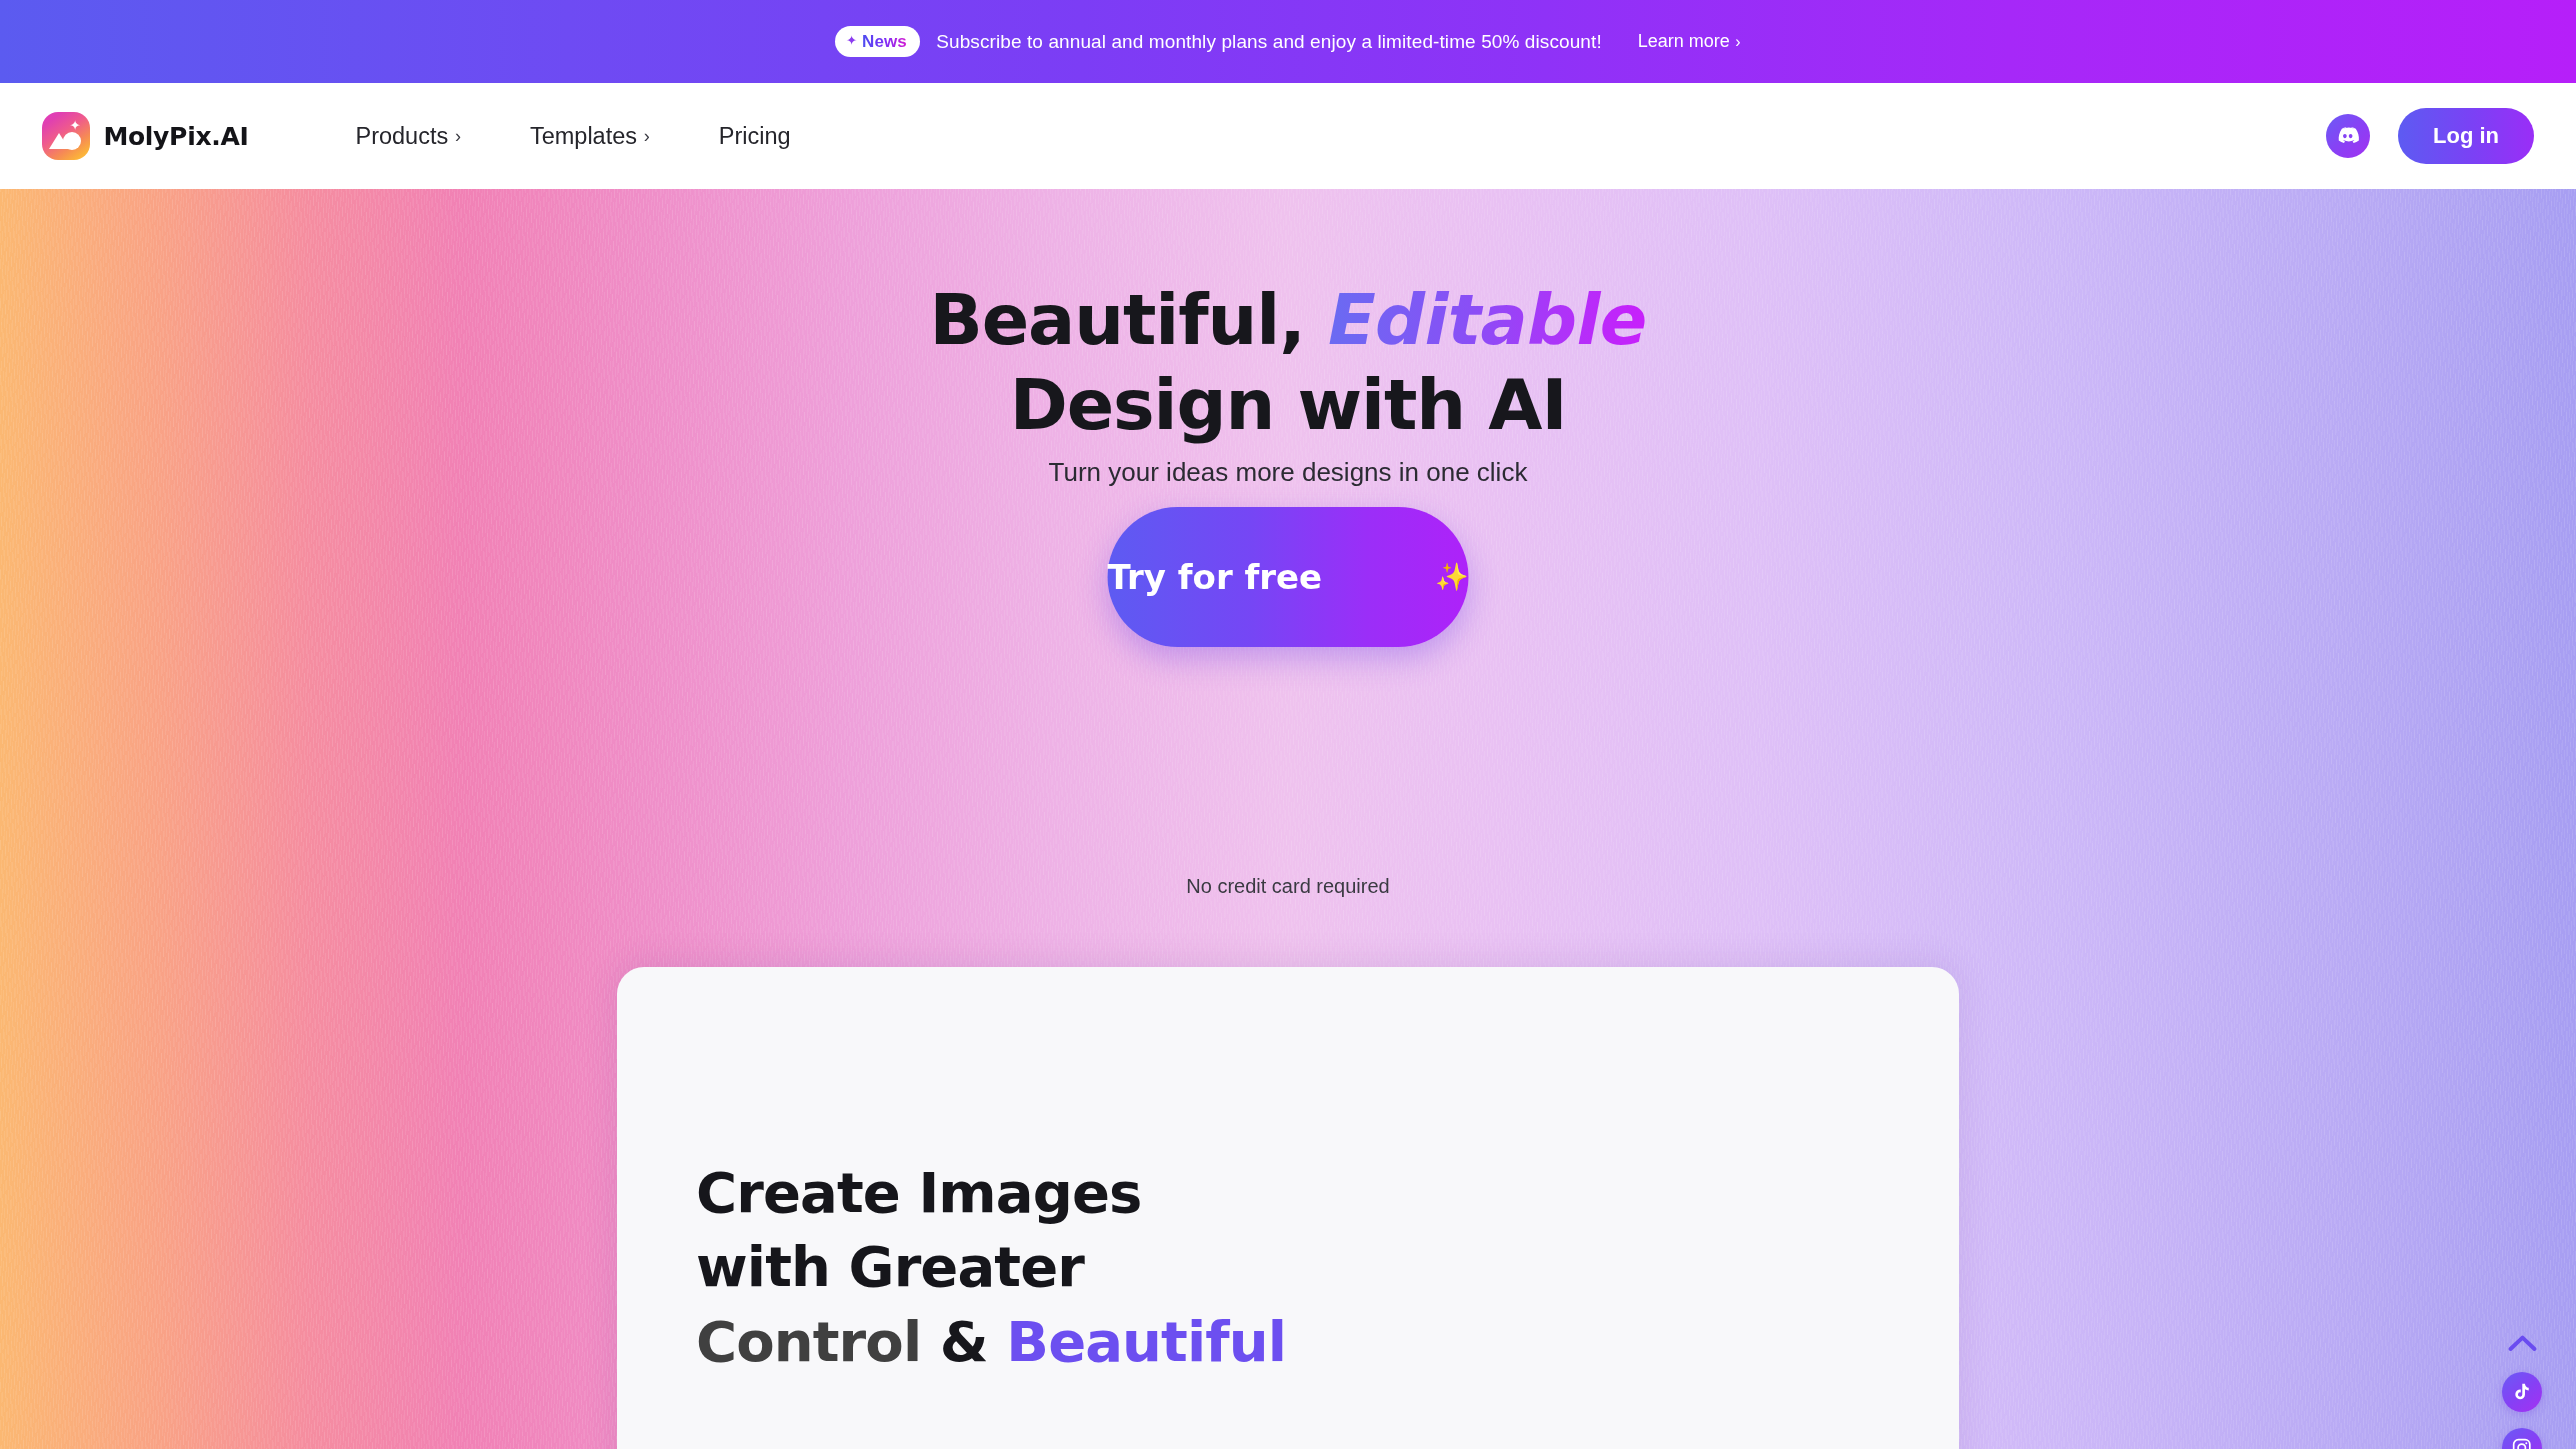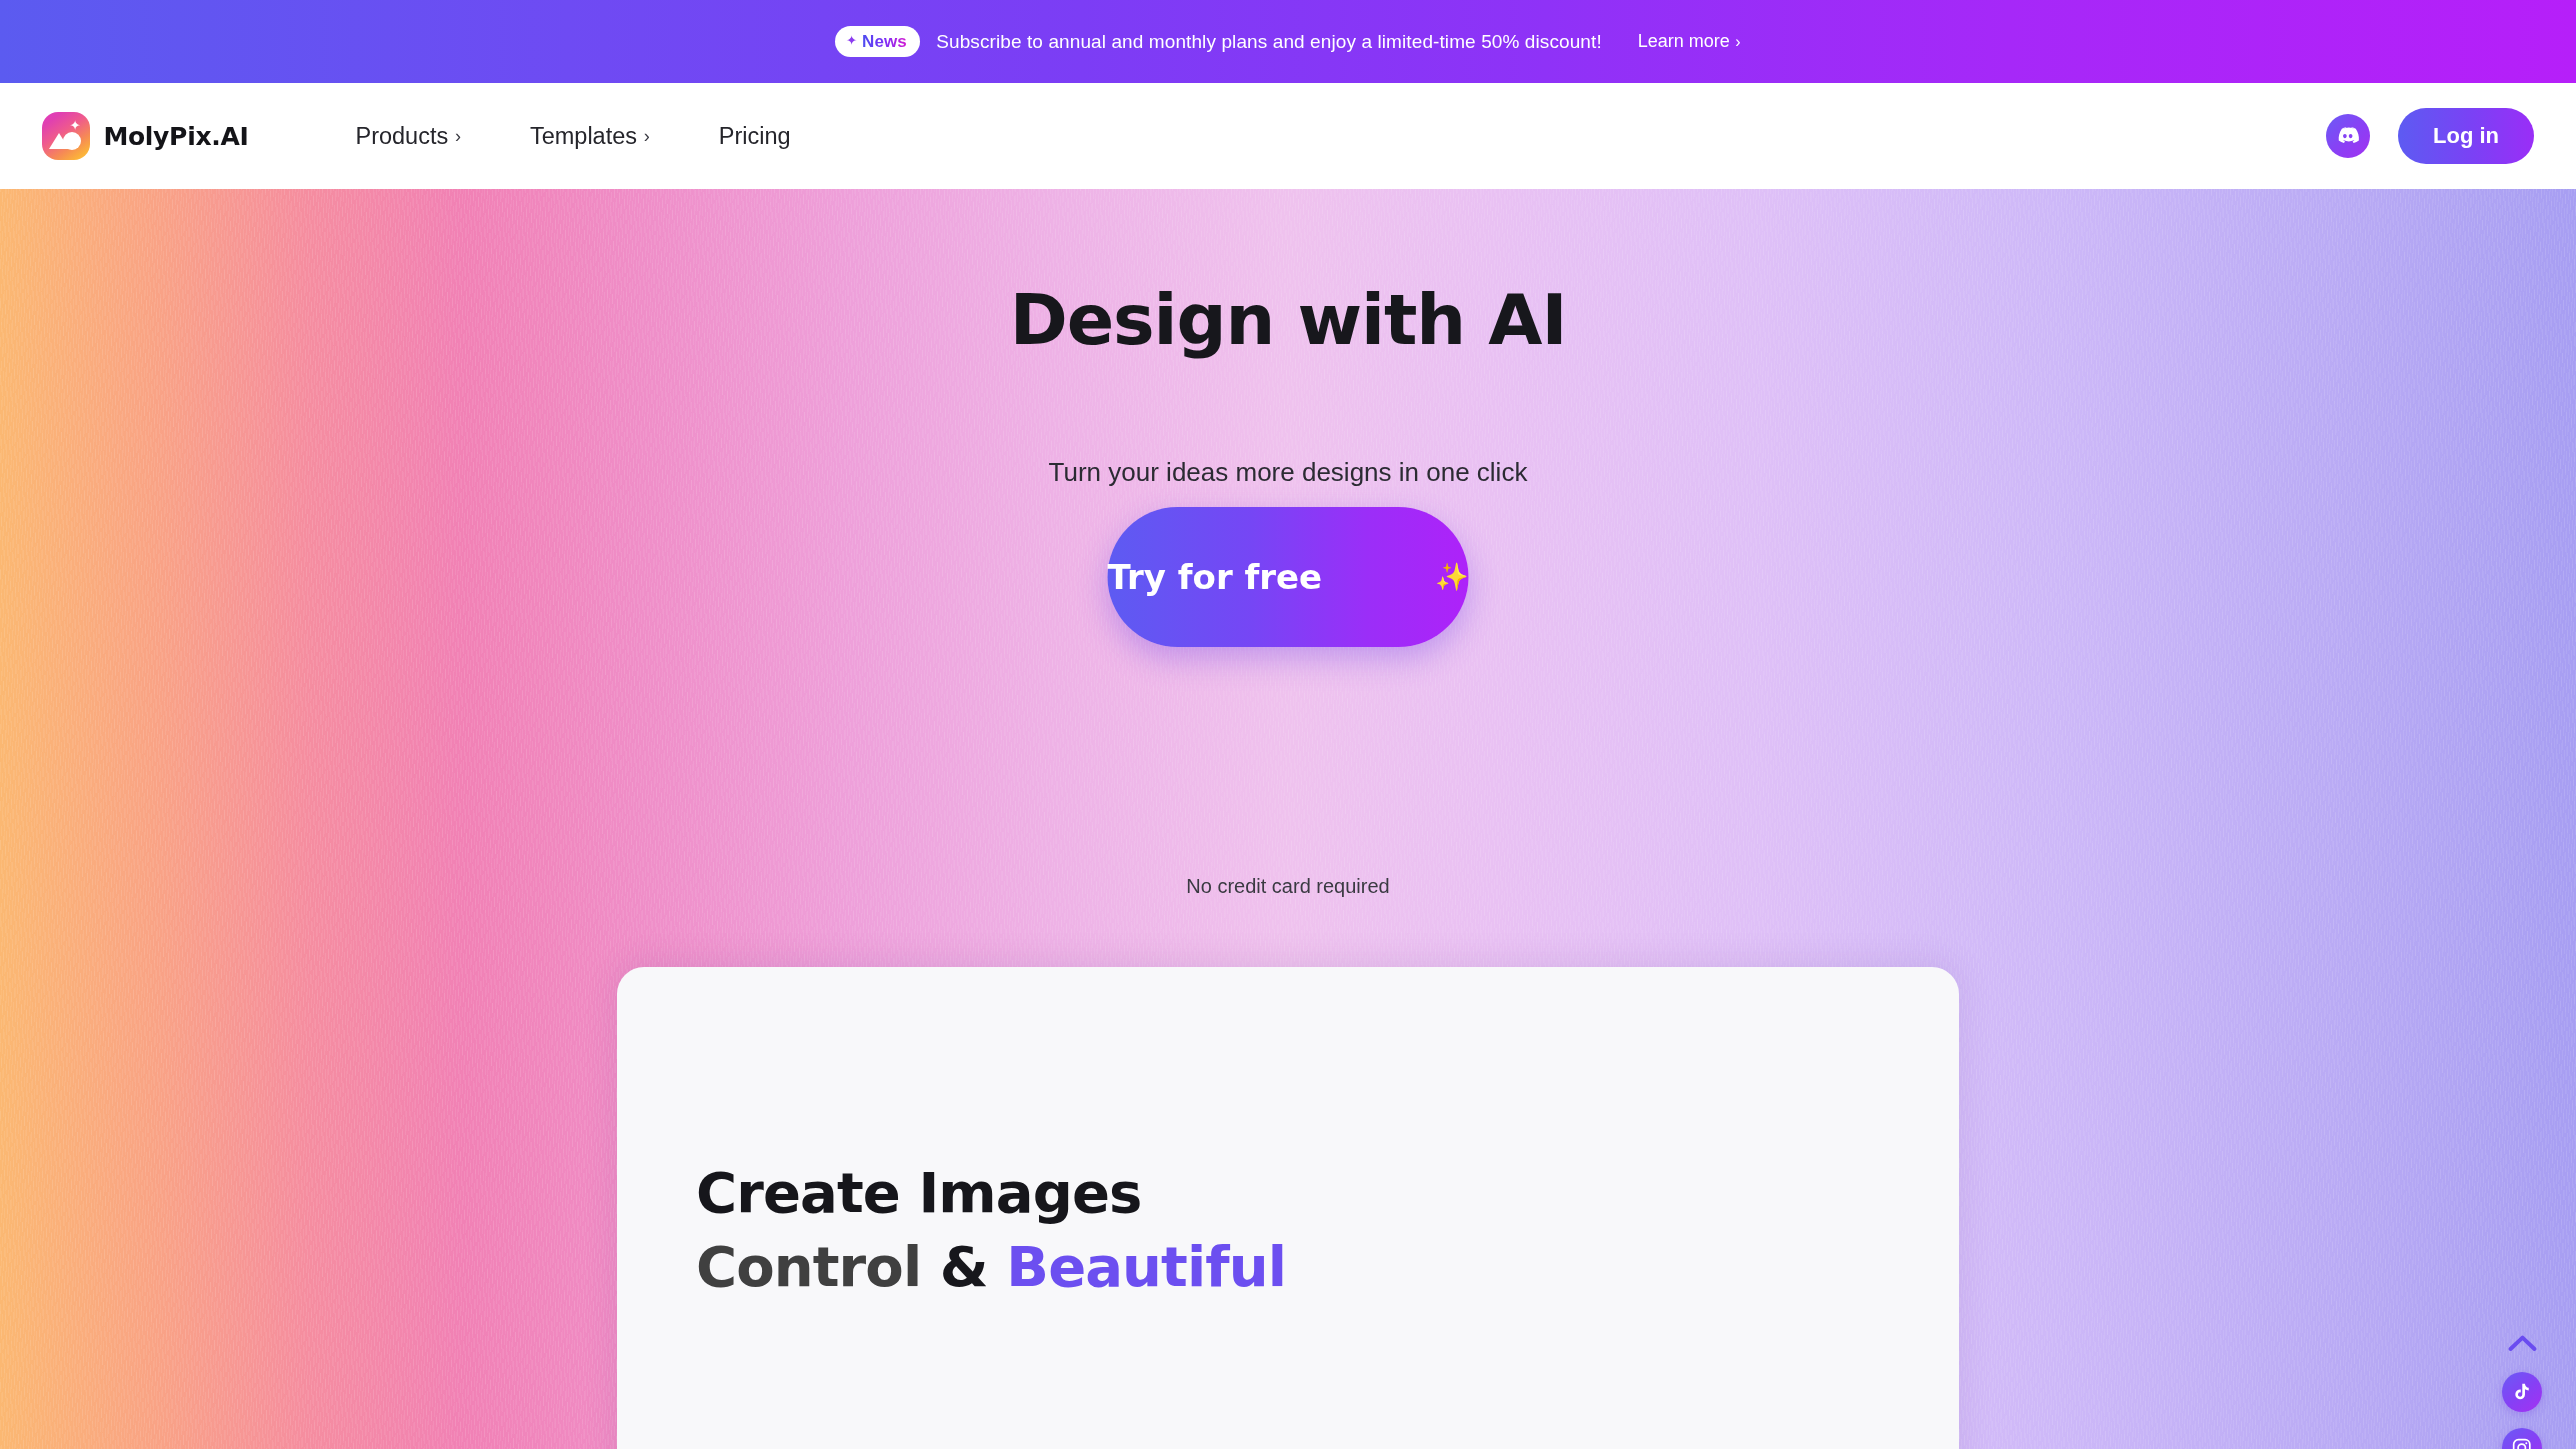--- a/index.html
+++ b/index.html
@@ -214,36 +214,41 @@
       </svg>
     </div>
     <button id="login-btn">Log in</button>
   </div>
 </div>
 
 <div id="hero">
   <div id="hero-noise"></div>
 
   <div id="hero-title">
+    <span class="hl">
+      <span>Beautiful,</span>
+      <span id="hero-editable">Editable</span>
+    </span>
     <span class="hl">Design with AI</span>
   </div>
 
   <div id="hero-sub">Turn your ideas more designs in one click</div>
 
   <button id="try-btn">
     <span>Try for free</span>
     <span class="spk">✨</span>
   </button>
 
   <div id="no-card">No credit card required</div>
 
   <div id="feature-card">
 
     <div id="feature-heading">
       <span class="fh-line">Create Images</span>
+      <span class="fh-line">with Greater</span>
       <span class="fh-line">
         <span class="hi a">Control</span>
         <span id="fh-amp">&amp;</span>
         <span class="hi">Beautiful</span>
       </span>
     </div>
 
   </div>
 
   <div id="social-rail">

